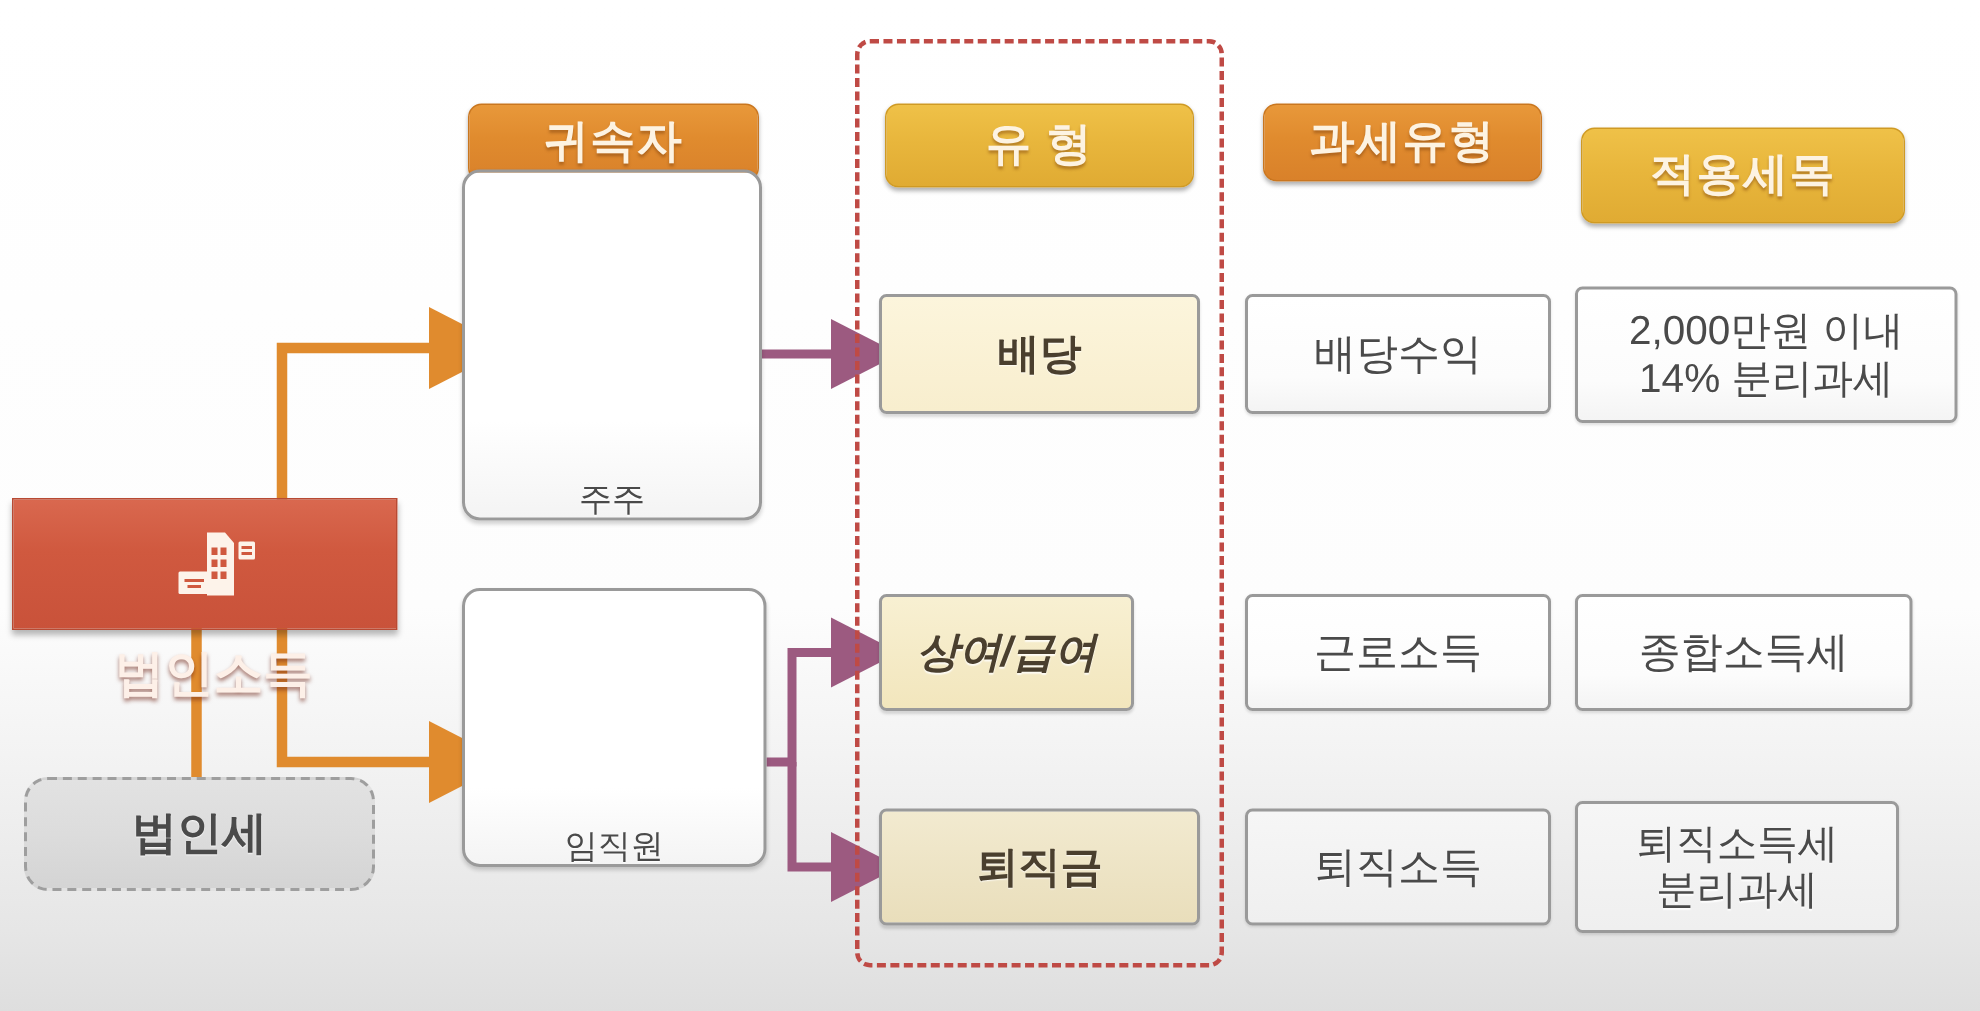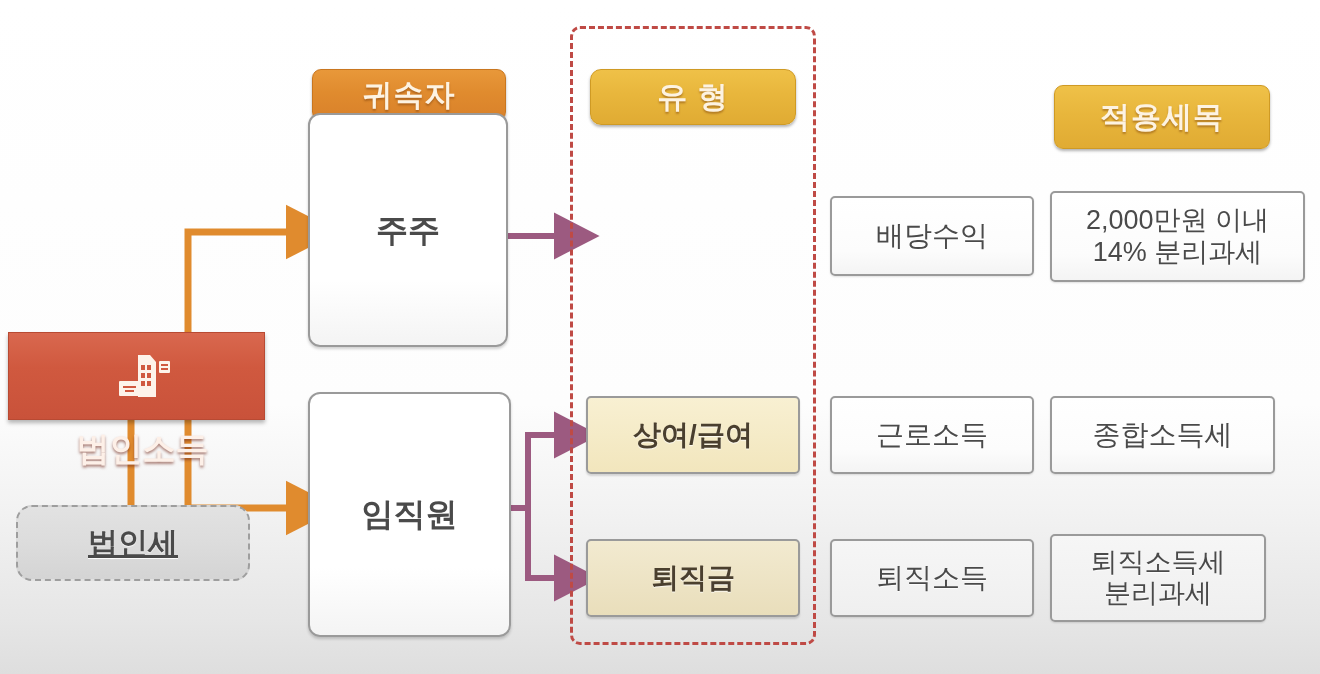--- a/index.html
+++ b/index.html
@@ -56,25 +56,26 @@
   .hdr.gold {
     background: linear-gradient(to bottom, #efc148 0%, #e8b63c 45%, #e0ab33 100%);
     border: 1px solid #cf9a24;
   }
 
   
   .rolebox {
     background: linear-gradient(to bottom, #ffffff 0%, #ffffff 72%, #f4f4f4 100%);
     border: 2px solid #9a9a9a;
     border-radius: 12px;
-    font-size: 32px;
-    font-weight: bold;
+    font-size: 22px;
+    font-weight: normal;
     color: #4a4a4a;
     text-shadow: 0 1px 1px rgba(255,255,255,.9);
     box-shadow: 0 2px 3px rgba(0,0,0,.18);
+    align-items: flex-end;
   }
 
   
   .source {
     background: linear-gradient(to bottom, #d9684f 0%, #d0593f 40%, #c9523a 100%);
     border: 1px solid #b84a33;
     box-shadow: 0 3px 4px rgba(0,0,0,.28);
     justify-content: flex-start;
     padding-left: 12px;
     gap: 10px;
@@ -181,24 +182,27 @@
       <path d="M528,508 L528,578 L560,578" fill="none" stroke="#9c5a80" stroke-width="6" marker-end="url(#arrowPurple)"></path>
     </g>
   </svg>
 
   <div class="dashframe" style="left:570px; top:26px; width:246px; height:619px;"></div>
 
   <div class="node hdr orange" style="left:312px; top:55px; width:194px; height:52px;">
     <span>귀속자</span>
   </div>
 
-  <div class="node hdr gold" style="left:590px; top:55px; width:206px; height:56px;border-radius:11px;">
+  <div class="node hdr gold" style="left:590px; top:55px; width:206px; height:56px;">
     <span>유 형</span>
   </div>
 
+  <div class="node hdr orange" style="left:842px; top:55px; width:186px; height:52px;">
+    <span>과세유형</span>
+  </div>
 
   <div class="node hdr gold" style="left:1054px; top:71px; width:216px; height:64px;">
     <span>적용세목</span>
   </div>
 
   <div class="node source" style="left:8px; top:332px; width:257px; height:88px;">
     <span class="icon">
       <svg class="bld" width="54" height="50" viewBox="0 0 54 50" xmlns="http://www.w3.org/2000/svg">
         <path d="M22 4 L34 4 L40 11 L40 46 L22 46 Z" fill="#fdf3ea"></path>
         <g fill="#d0593f">
@@ -217,43 +221,46 @@
         <rect x="43" y="10" width="11" height="12" rx="1" fill="#fdf3ea"></rect>
         <g fill="#d0593f">
           <rect x="45" y="13" width="7" height="2"></rect>
           <rect x="45" y="17" width="7" height="2"></rect>
         </g>
       </svg>
     </span>
     <span class="label">법인소득</span>
   </div>
 
-  <div class="node greybox" style="left:16px; top:505px; width:234px; height:76px;text-decoration:underline;">
+  <div class="node greybox" style="left:16px; top:518px; width:234px; height:76px;">
     <span>법인세</span>
   </div>
 
   <div class="node rolebox" style="left:308px; top:113px; width:200px; height:234px;">
     <span>주주</span>
   </div>
 
-  <div class="node rolebox" style="left:308px; top:392px; width:203px; height:245px;">
+  <div class="node rolebox" style="left:308px; top:392px; width:203px; height:186px;">
     <span>임직원</span>
   </div>
 
+  <div class="node typecell cream" style="left:586px; top:196px; width:214px; height:80px;">
+    <span>배당</span>
+  </div>
 
   <div class="node cell" style="left:830px; top:196px; width:204px; height:80px;">
     <span>배당수익</span>
   </div>
 
   <div class="node cell tight" style="left:1050px; top:191px; width:255px; height:91px;">
     <span>2,000만원 이내
 14% 분리과세</span>
   </div>
 
-  <div class="node typecell cream2" style="left:586px; top:396px; width:214px; height:78px;">
+  <div class="node typecell cream2" style="left:586px; top:396px; width:170px; height:78px;font-style:italic;">
     <span>상여/급여</span>
   </div>
 
   <div class="node cell" style="left:830px; top:396px; width:204px; height:78px;">
     <span>근로소득</span>
   </div>
 
   <div class="node cell" style="left:1050px; top:396px; width:225px; height:78px;">
     <span>종합소득세</span>
   </div>

